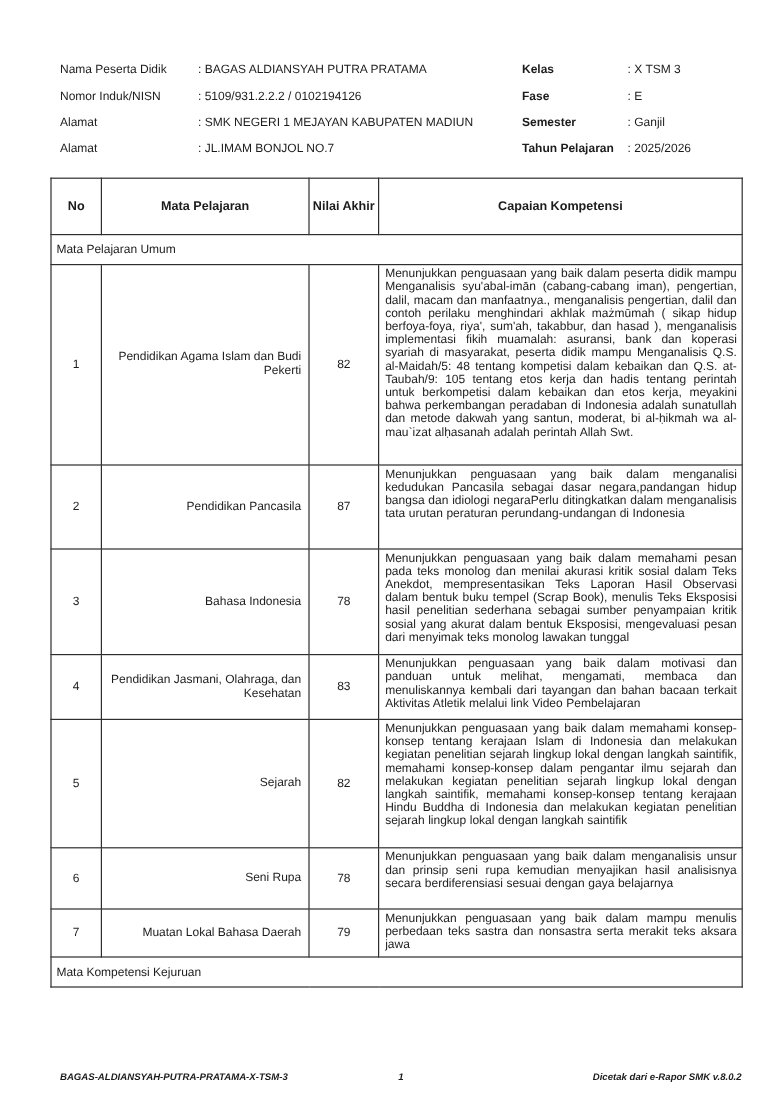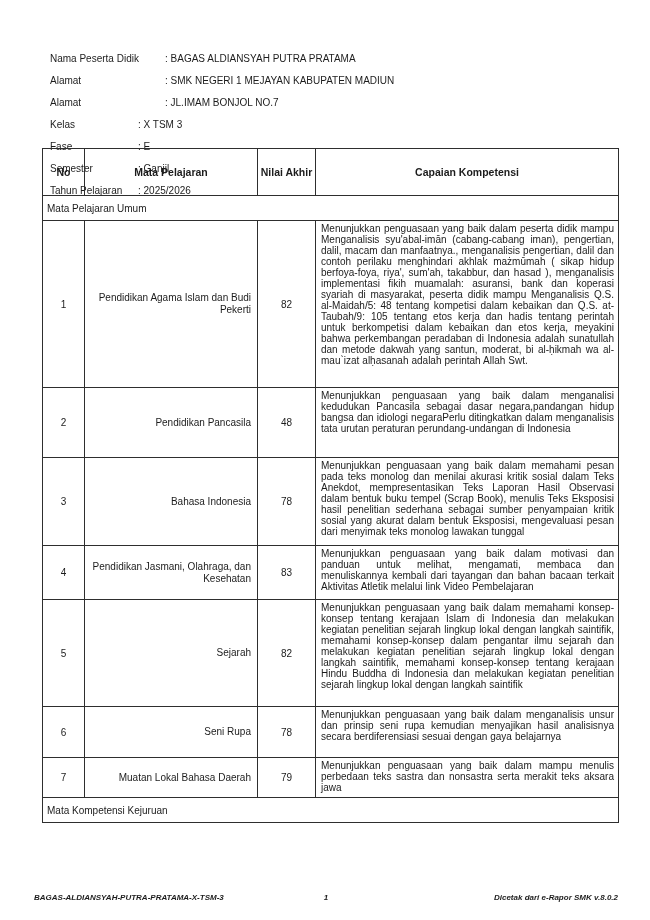--- a/index.html
+++ b/index.html
@@ -3,26 +3,26 @@
 <meta charset="utf-8">
 <style>
   html,body{margin:0;padding:0;}
   body{
     width:650px;height:920px;position:relative;background:#ffffff;
     font-family:"Liberation Sans","DejaVu Sans",sans-serif;
     color:#1c1c1c;overflow:hidden;
   }
   
   .info-wrap{position:absolute;top:48px;left:50px;right:32px;}
-  .info-cols{display:flex;flex-direction:column;}
+  .info-cols{display:flex;}
   .info-left{width:385px;}
   .info-right{flex:1;}
   .info-row{display:flex;height:22px;line-height:22px;font-size:10px;}
   .info-left .info-label{width:115px;flex:none;}
-  .info-right .info-label{width:88px;flex:none;}
+  .info-right .info-label{width:88px;flex:none;font-weight:bold;}
   .info-value{flex:1;white-space:nowrap;}
   
   table.report{
     position:absolute;top:148px;left:42px;
     width:576px;border-collapse:collapse;table-layout:fixed;
   }
   table.report td,table.report th{
     border:1px solid #2e2e2e;color:#1c1c1c;
   }
   col.c-no{width:42px;}
@@ -32,35 +32,39 @@
   th.hdr{font-size:10.5px;font-weight:bold;text-align:center;vertical-align:middle;height:42px;padding:2px;}
   td.section{font-size:10px;font-weight:normal;text-align:left;vertical-align:middle;height:20px;padding:2px 4px;}
   td.no{font-size:10px;text-align:center;vertical-align:middle;}
   td.subj{font-size:10px;text-align:right;vertical-align:middle;padding:2px 6px;line-height:12px;margin-top:32px;}
   td.score{font-size:10px;text-align:center;vertical-align:middle;}
   td.comp{
     font-size:10px;line-height:11px;text-align:justify;vertical-align:top;
     padding:2px 4px 2px 5px;word-spacing:0.2px;
   }
   
-  .footer{position:absolute;top:893px;left:34px;right:32px;display:flex;align-items:center;
+  .footer{position:absolute;top:893px;left:50px;right:32px;display:flex;align-items:center;
     font-size:8px;font-style:italic;font-weight:bold;color:#1c1c1c;}
   .footer .f-left{flex:1;text-align:left;}
   .footer .f-center{flex:0 0 auto;text-align:center;}
   .footer .f-right{flex:1;text-align:right;}
 </style>
 </head>
 <body>
 
 <div class="info-wrap">
   <div class="info-cols">
     <div class="info-left">
       <div class="info-row">
         <span class="info-label">Nama Peserta Didik</span>
         <span class="info-value">: BAGAS ALDIANSYAH PUTRA PRATAMA</span>
+      </div>
+      <div class="info-row">
+        <span class="info-label">Nomor Induk/NISN</span>
+        <span class="info-value">: 5109/931.2.2.2 / 0102194126</span>
       </div>
       <div class="info-row">
         <span class="info-label">Alamat</span>
         <span class="info-value">: SMK NEGERI 1 MEJAYAN KABUPATEN MADIUN</span>
       </div>
       <div class="info-row">
         <span class="info-label">Alamat</span>
         <span class="info-value">: JL.IMAM BONJOL NO.7</span>
       </div>
     </div>
@@ -105,21 +109,21 @@
 
   <tr style="height:167px;">
     <td class="no">1</td>
     <td class="subj">Pendidikan Agama Islam dan Budi Pekerti</td>
     <td class="score">82</td>
     <td class="comp">Menunjukkan penguasaan yang baik dalam peserta didik mampu Menganalisis syu'abal-imān (cabang-cabang iman), pengertian, dalil, macam dan manfaatnya., menganalisis pengertian, dalil dan contoh perilaku menghindari akhlak mażmūmah ( sikap hidup berfoya-foya, riya', sum'ah, takabbur, dan hasad ), menganalisis implementasi fikih muamalah: asuransi, bank dan koperasi syariah di masyarakat, peserta didik mampu Menganalisis Q.S. al-Maidah/5: 48 tentang kompetisi dalam kebaikan dan Q.S. at-Taubah/9: 105 tentang etos kerja dan hadis tentang perintah untuk berkompetisi dalam kebaikan dan etos kerja, meyakini bahwa perkembangan peradaban di Indonesia adalah sunatullah dan metode dakwah yang santun, moderat, bi al-ḥikmah wa al-mau`izat alḥasanah adalah perintah Allah Swt.</td>
   </tr>
   <tr style="height:70px;">
     <td class="no">2</td>
     <td class="subj">Pendidikan Pancasila</td>
-    <td class="score">48</td>
+    <td class="score">87</td>
     <td class="comp">Menunjukkan penguasaan yang baik dalam menganalisi kedudukan Pancasila sebagai dasar negara,pandangan hidup bangsa dan idiologi negaraPerlu ditingkatkan dalam menganalisis tata urutan peraturan perundang-undangan di Indonesia</td>
   </tr>
   <tr style="height:88px;">
     <td class="no">3</td>
     <td class="subj">Bahasa Indonesia</td>
     <td class="score">78</td>
     <td class="comp">Menunjukkan penguasaan yang baik dalam memahami pesan pada teks monolog dan menilai akurasi kritik sosial dalam Teks Anekdot, mempresentasikan Teks Laporan Hasil Observasi dalam bentuk buku tempel (Scrap Book), menulis Teks Eksposisi hasil penelitian sederhana sebagai sumber penyampaian kritik sosial yang akurat dalam bentuk Eksposisi, mengevaluasi pesan dari menyimak teks monolog lawakan tunggal</td>
   </tr>
   <tr style="height:54px;">
     <td class="no">4</td>

